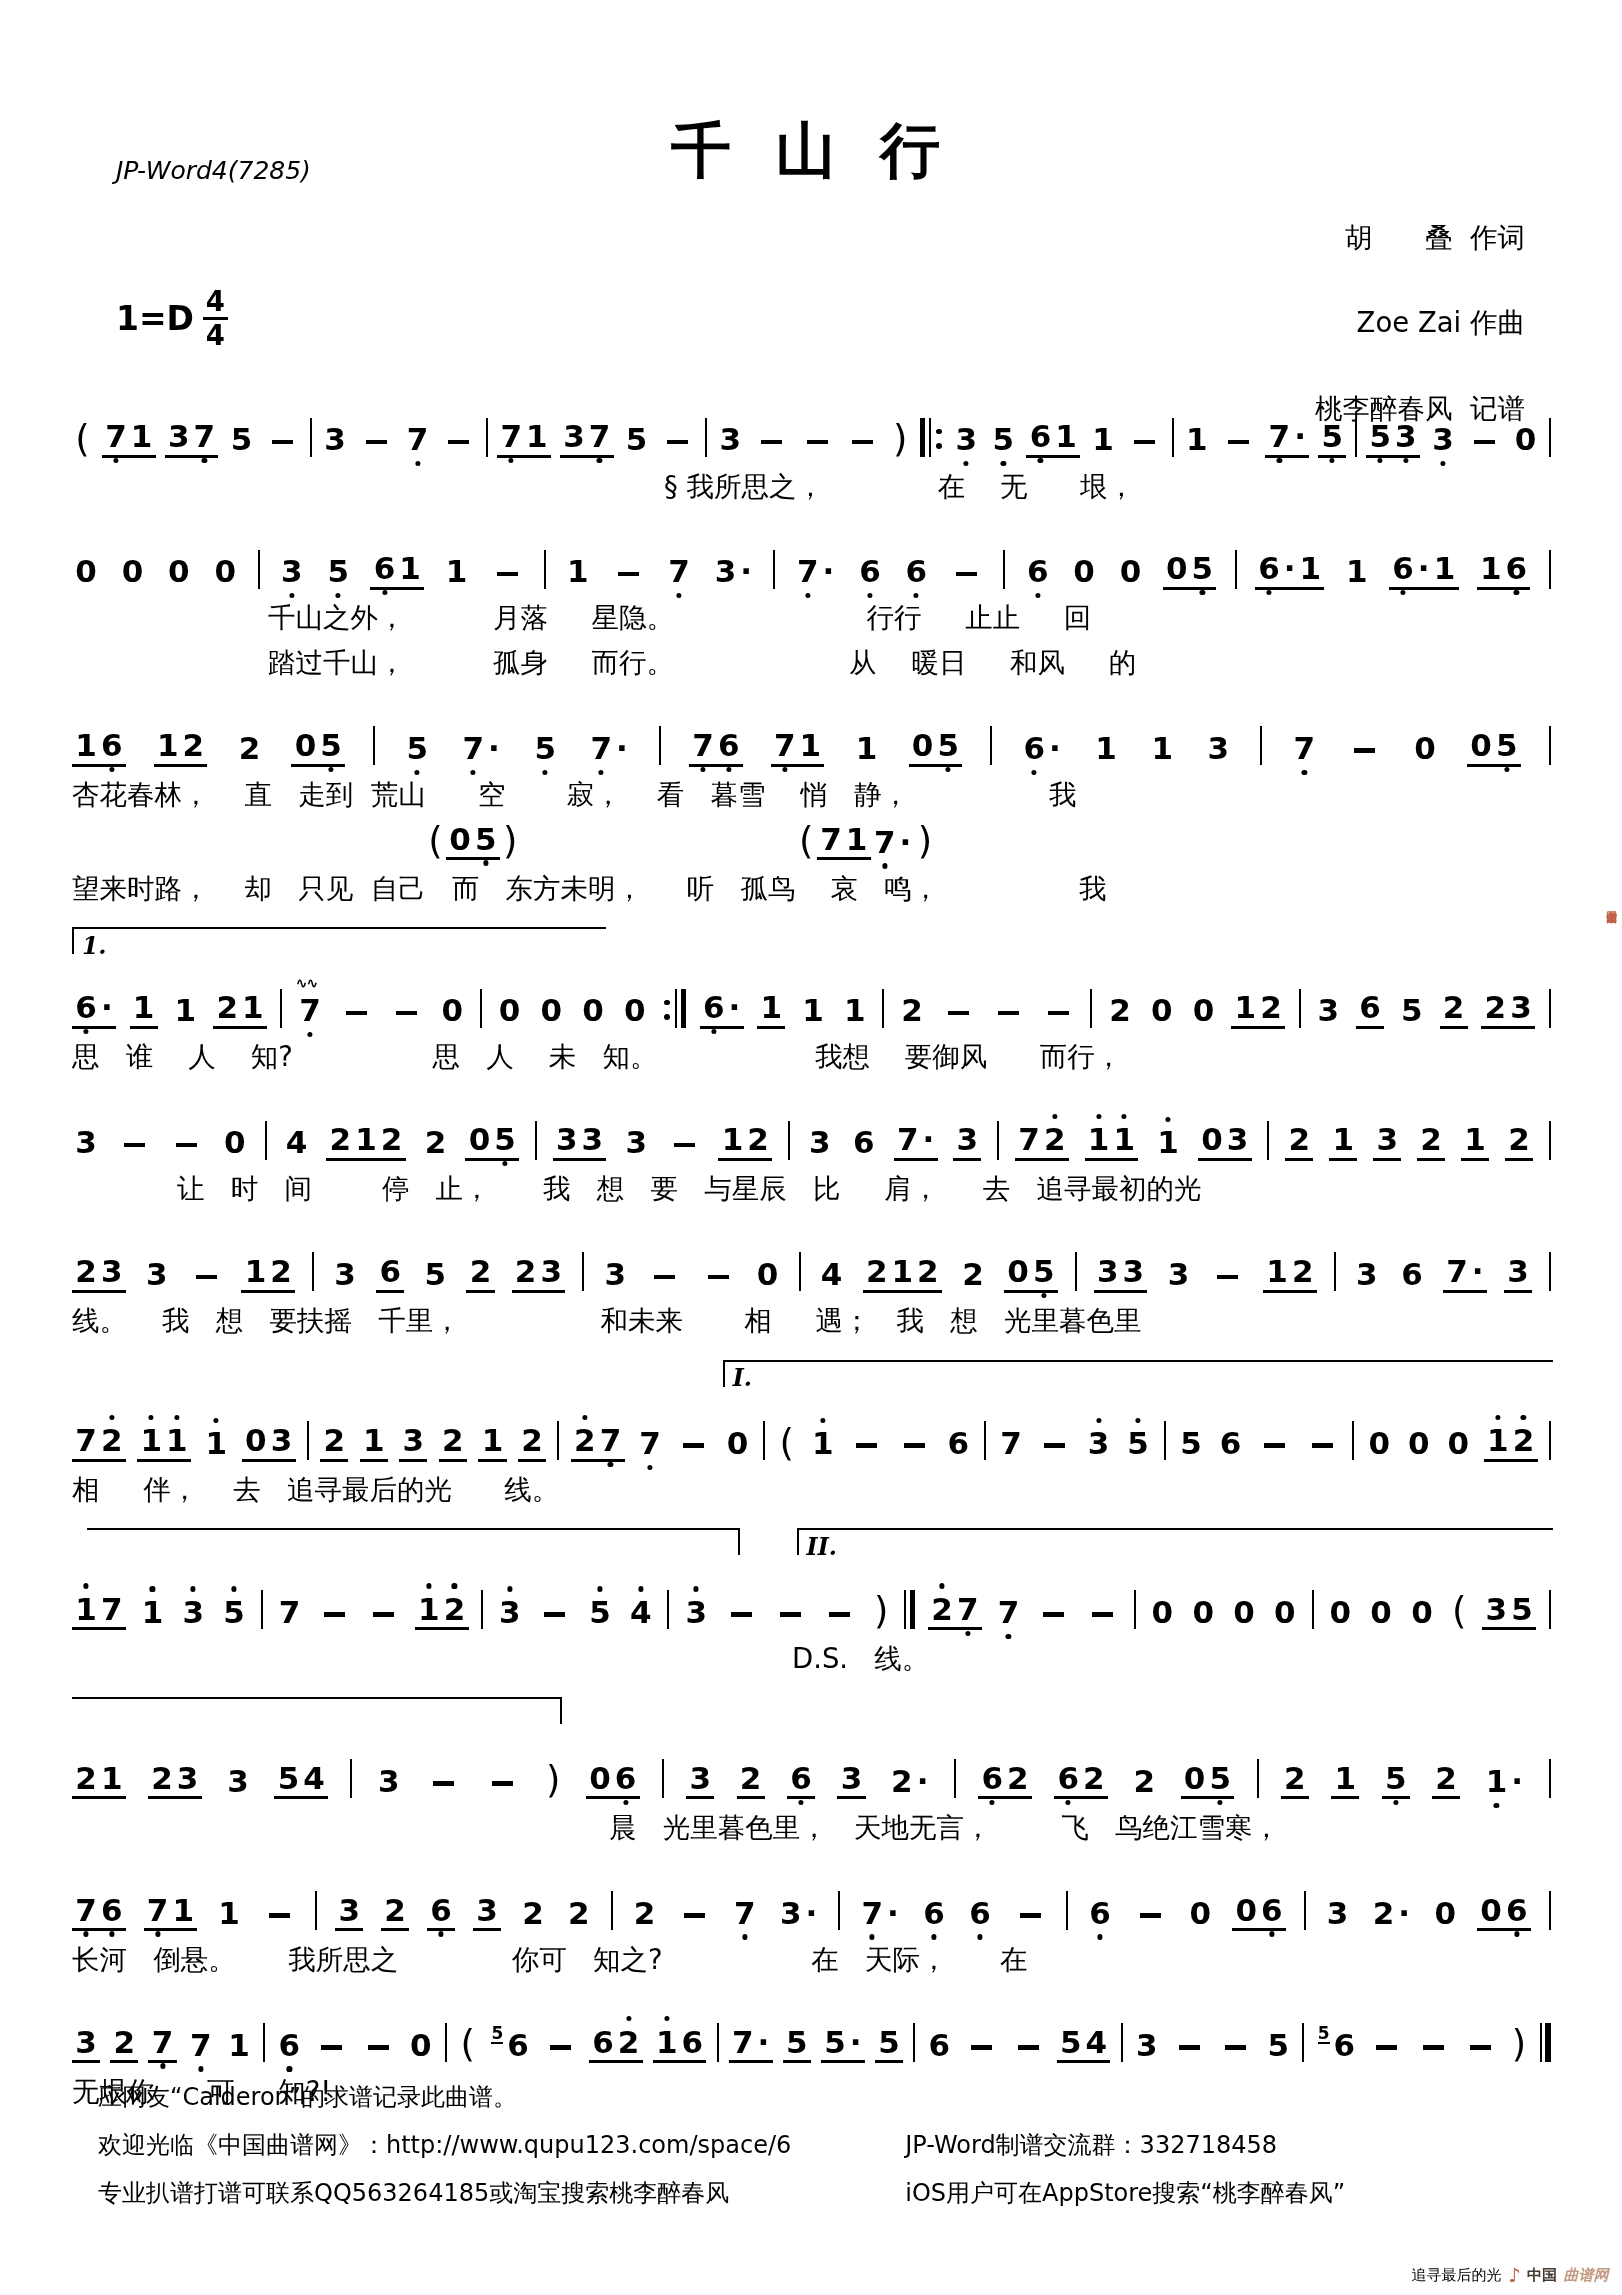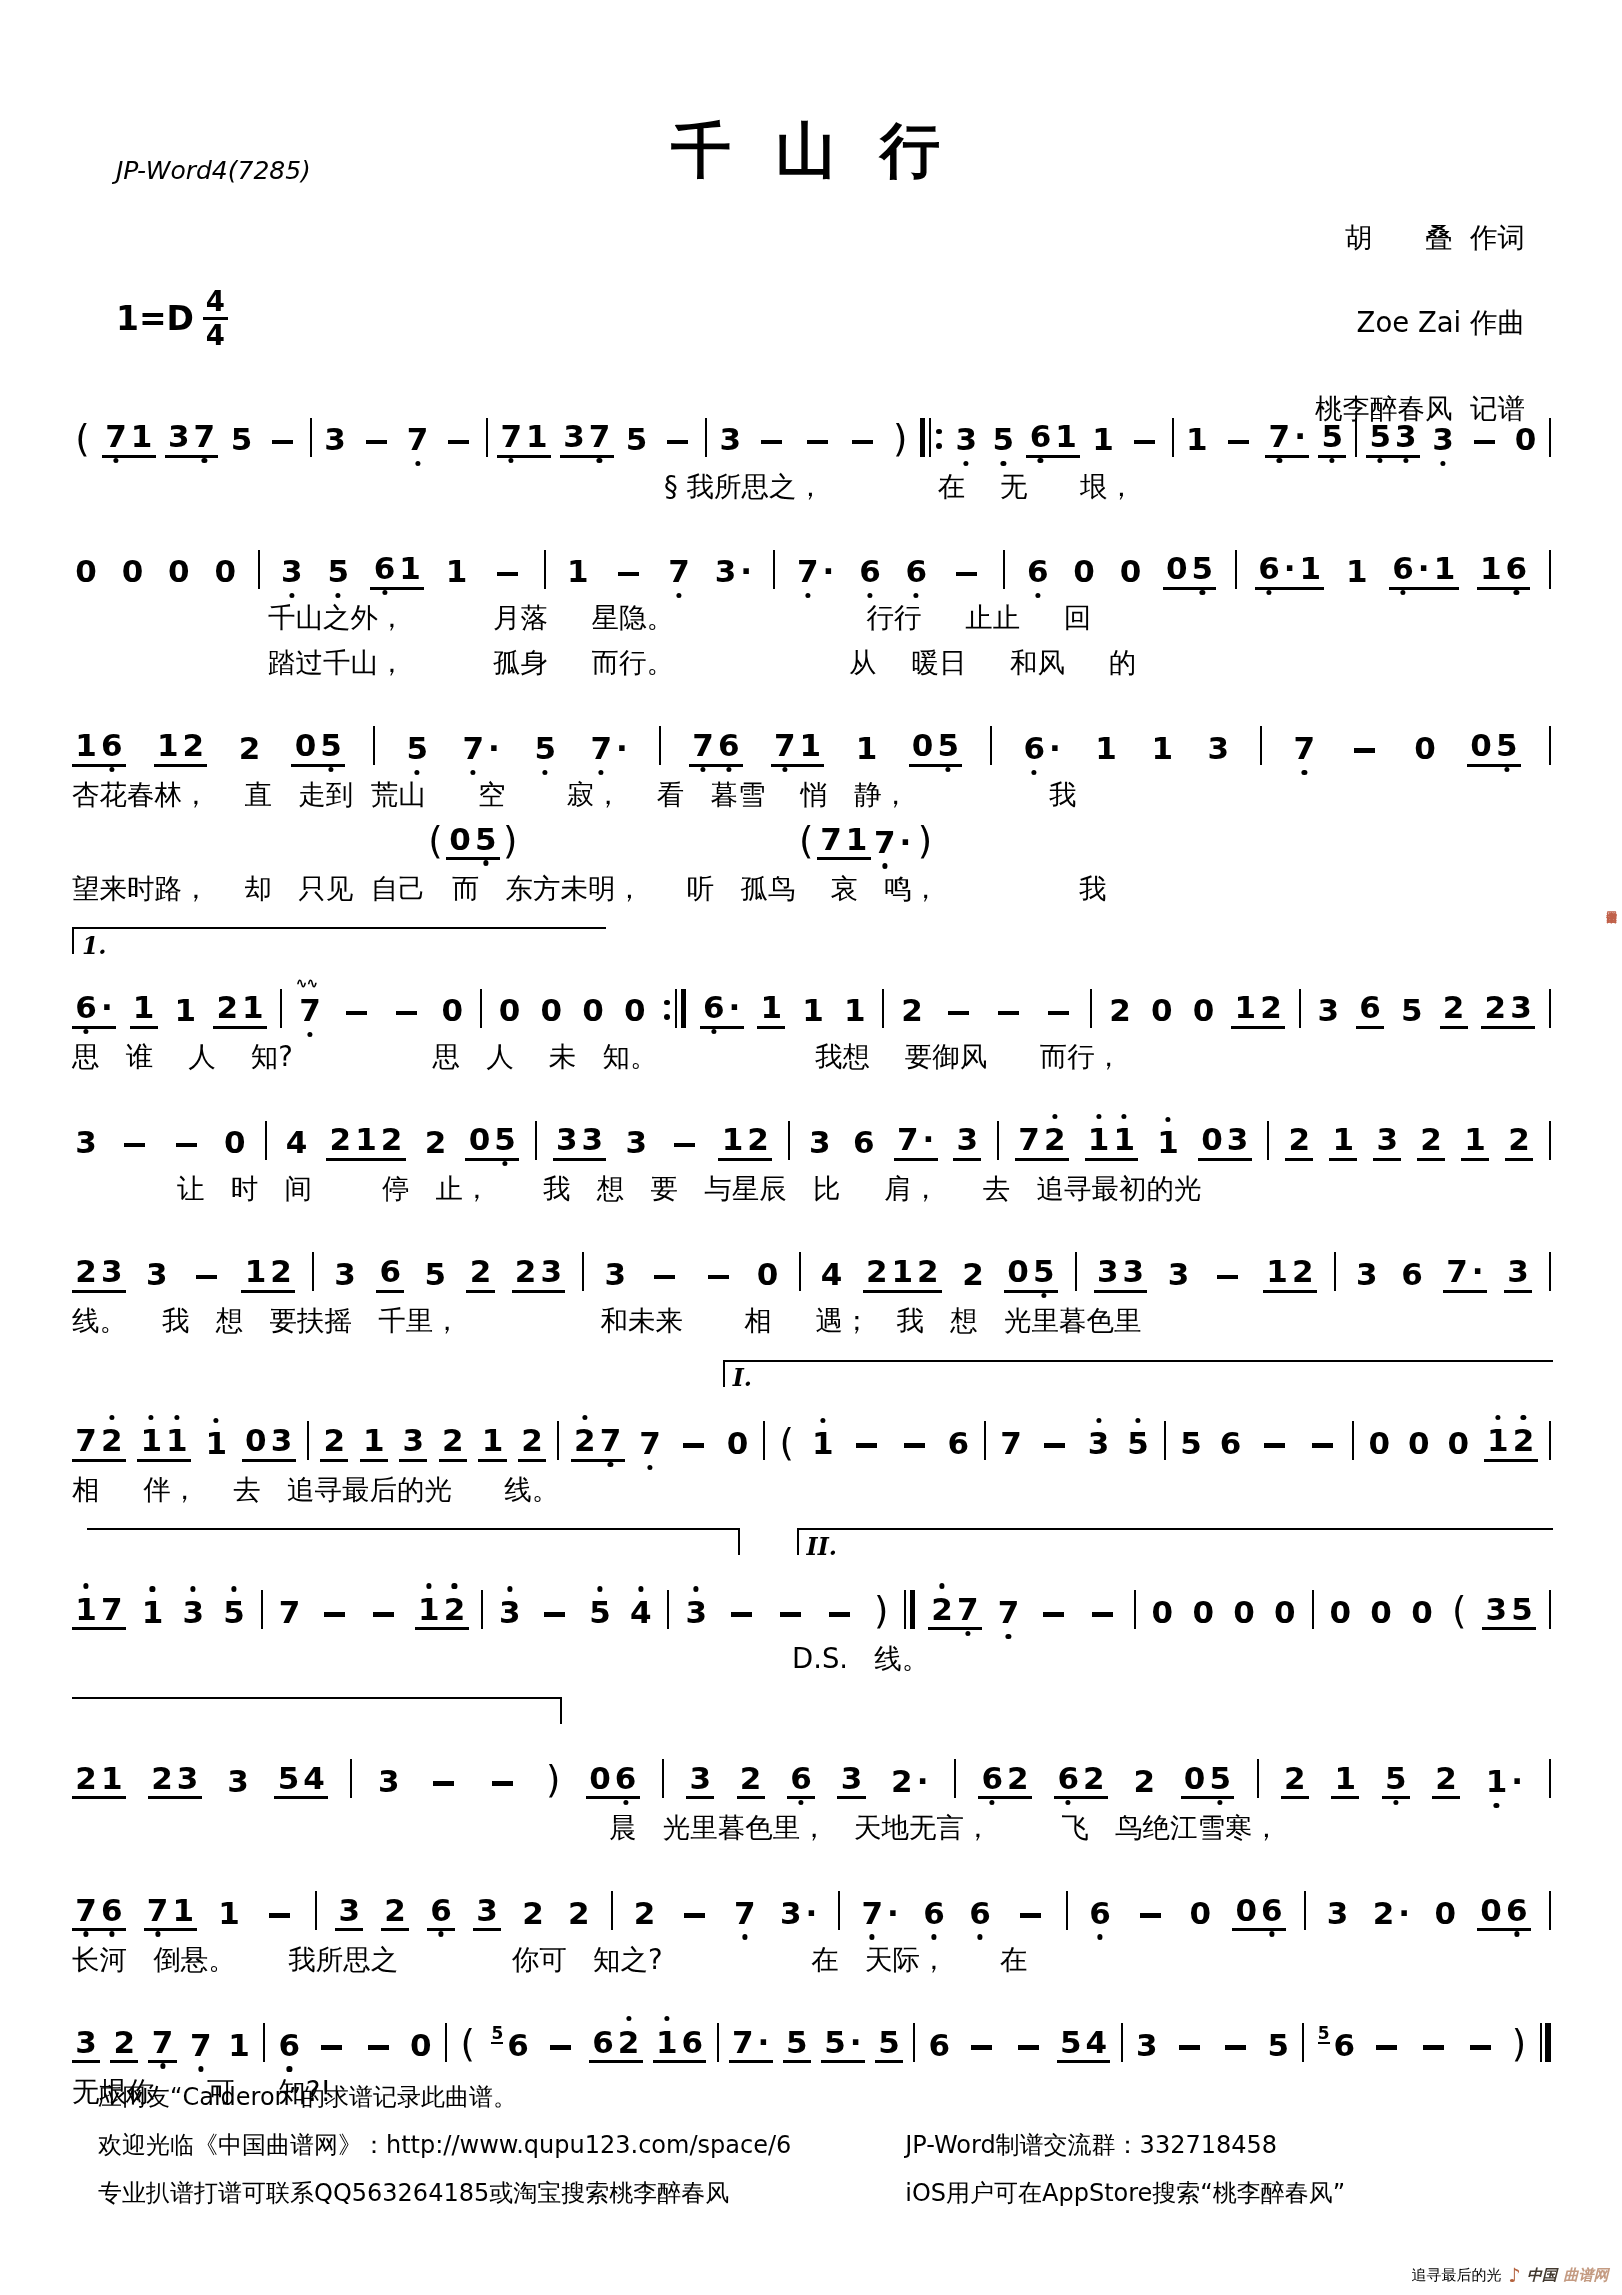--- a/index.html
+++ b/index.html
@@ -45,21 +45,21 @@
   .vlabel{display:inline-block;margin:2.6px 0 0 7.9px;font-size:23.6px;font-weight:bold;font-style:italic;
           font-family:"DejaVu Serif",serif;}
   .vnote{position:absolute;left:52%;top:-6.5px;font-size:23.6px;font-weight:bold;white-space:pre;}
   
   .footer{position:absolute;left:98px;right:72px;top:2073px;font-size:24px;line-height:2.0;}
   .fcols{display:flex;}
   .fl{flex:1.25;white-space:pre-line;}
   .fr{flex:1;white-space:pre-line;margin-top:48px;}
   .wm{position:absolute;right:14.4px;bottom:7.9px;display:flex;align-items:center;gap:6.5px;font-size:15px;}
   .wm .logo{color:#b4633f;font-size:19.6px;font-weight:bold;}
-  .wm .b1{font-weight:bold;color:#42392f;font-style:italic;}
+  .wm .b1{font-weight:bold;color:#42392f;}
   .wm .b2{font-weight:bold;color:#c49b82;font-style:italic;}
   .sidewm{position:absolute;right:5.2px;top:903px;writing-mode:vertical-rl;font-size:11px;color:#c0614a;}
 </style>
 </head>
 <body>
 
 <div id="page">
   <div class="gen-tag">JP-Word4(7285)</div>
   <div class="title">千  山  行</div>
   <div class="credits"><span>胡      叠  作词</span><br>

